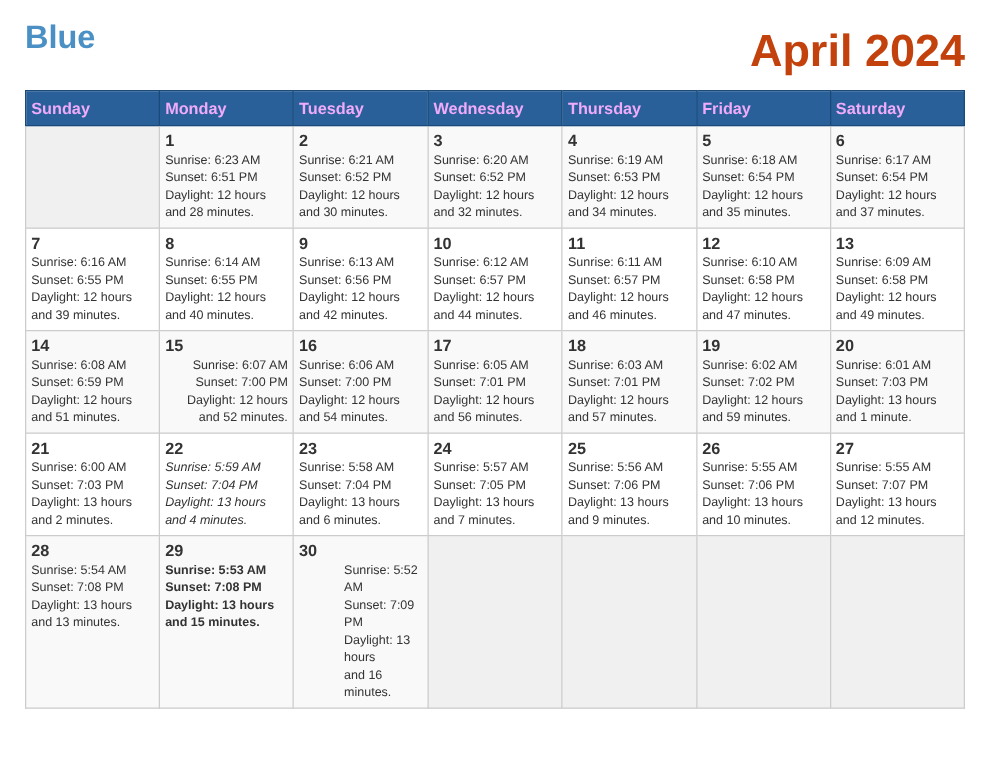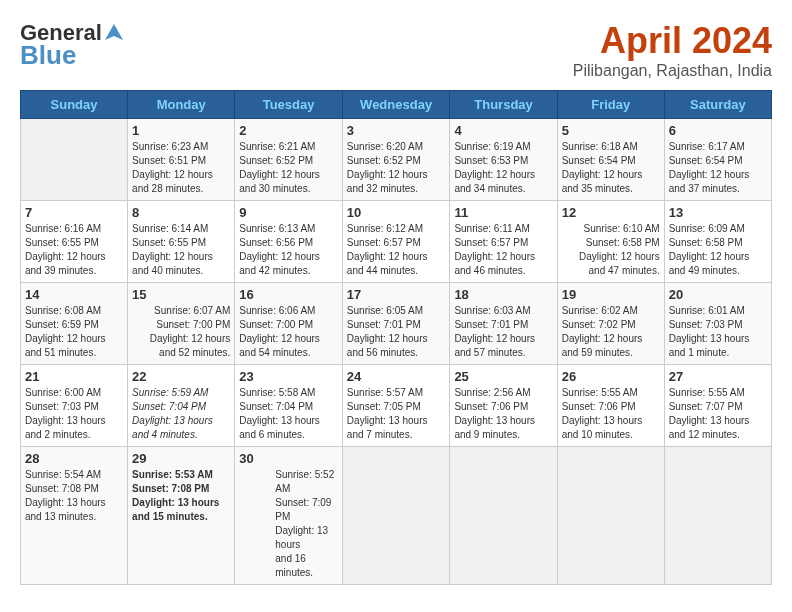--- a/index.html
+++ b/index.html
@@ -34,23 +34,23 @@
       font-weight: normal;
       color: #555;
     }
     .calendar {
       width: 100%;
       border-collapse: collapse;
       font-size: 11px;
     }
     .calendar thead th {
       background: #2a6099;
-      color: #7dd3fc;
+      color: #f0abfc;
       padding: 6px 4px;
-      text-align: center;
+      text-align: left;
       font-size: 13px;
       font-weight: bold;
       border: 1px solid #1a4a7a;
     }
     .calendar tbody td {
       border: 1px solid #ccc;
       vertical-align: top;
       padding: 4px;
       width: 108px;
       min-height: 80px;
@@ -72,31 +72,24 @@
     }
     .empty-cell {
       background: #f0f0f0 !important;
     }
   </style>
 </head>
 <body>
 
 <div class="header">
   <div class="logo">
-    <div style="display:flex;align-items:center;">
-      <span style="font-size:22px;font-weight:bold;color:#333;">General</span>
-      <svg width="22" height="22" viewBox="0 0 22 22" style="margin-left:1px;">
-        <polygon points="11,2 20,18 11,14 2,18" fill="#4a90c4"></polygon>
-      </svg>
-    </div>
     <span style="font-size:26px;font-weight:bold;color:#4a90c4;margin-top:-6px;">Blue</span>
   </div>
   <div class="title-block">
     <h1>April 2024</h1>
-    <h2>Pilibangan, Rajasthan, India</h2>
   </div>
 </div>
 
 <table class="calendar">
   <thead>
     <tr>
     <th>Sunday</th>
         <th>Monday</th>
         <th>Tuesday</th>
         <th>Wednesday</th>
@@ -182,21 +175,21 @@
         </td>
         <td>
           <div class="day-number">11</div>
           <div class="day-info" style="white-space: pre-line;">Sunrise: 6:11 AM
 Sunset: 6:57 PM
 Daylight: 12 hours
 and 46 minutes.</div>
         </td>
         <td>
           <div class="day-number">12</div>
-          <div class="day-info" style="white-space: pre-line; text-align: right;">Sunrise: 6:10 AM
+          <div class="day-info" style="white-space: pre-line;">Sunrise: 6:10 AM
 Sunset: 6:58 PM
 Daylight: 12 hours
 and 47 minutes.</div>
         </td>
         <td>
           <div class="day-number">13</div>
           <div class="day-info" style="white-space: pre-line;">Sunrise: 6:09 AM
 Sunset: 6:58 PM
 Daylight: 12 hours
 and 49 minutes.</div>
@@ -277,21 +270,21 @@
         </td>
         <td>
           <div class="day-number">24</div>
           <div class="day-info" style="white-space: pre-line;">Sunrise: 5:57 AM
 Sunset: 7:05 PM
 Daylight: 13 hours
 and 7 minutes.</div>
         </td>
         <td>
           <div class="day-number">25</div>
-          <div class="day-info" style="white-space: pre-line;">Sunrise: 2:56 AM
+          <div class="day-info" style="white-space: pre-line;">Sunrise: 5:56 AM
 Sunset: 7:06 PM
 Daylight: 13 hours
 and 9 minutes.</div>
         </td>
         <td>
           <div class="day-number">26</div>
           <div class="day-info" style="white-space: pre-line;">Sunrise: 5:55 AM
 Sunset: 7:06 PM
 Daylight: 13 hours
 and 10 minutes.</div>

